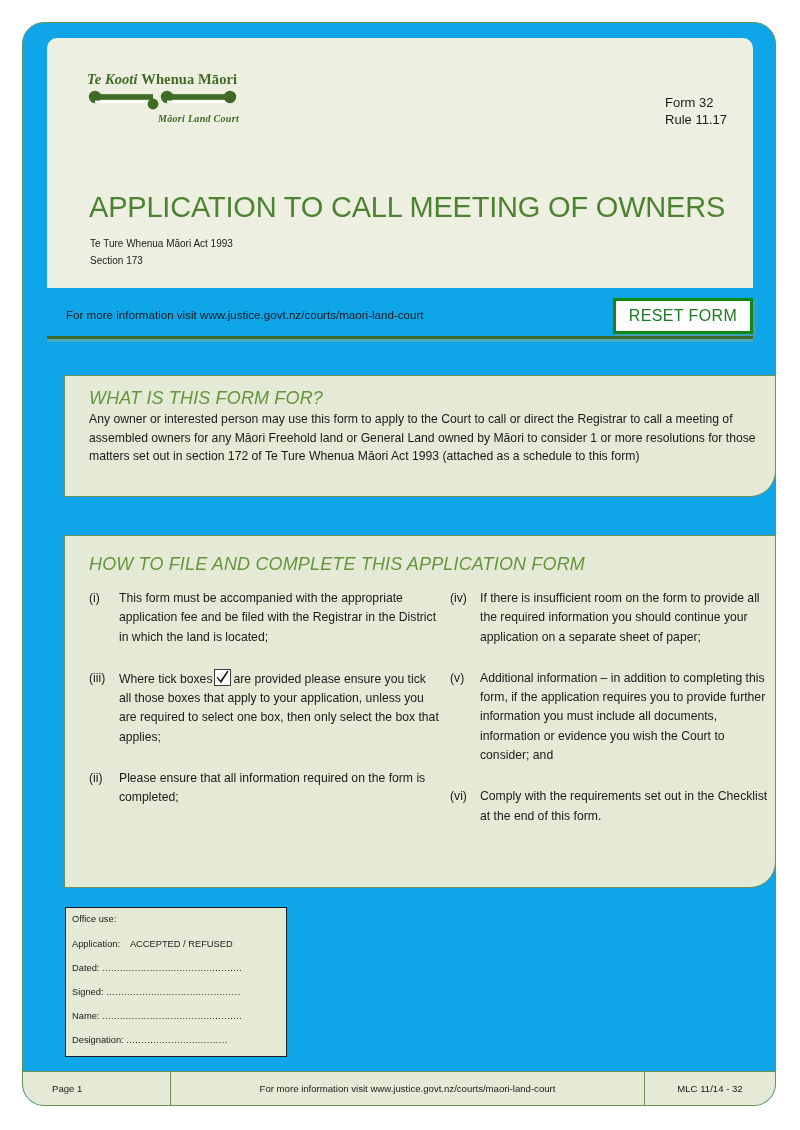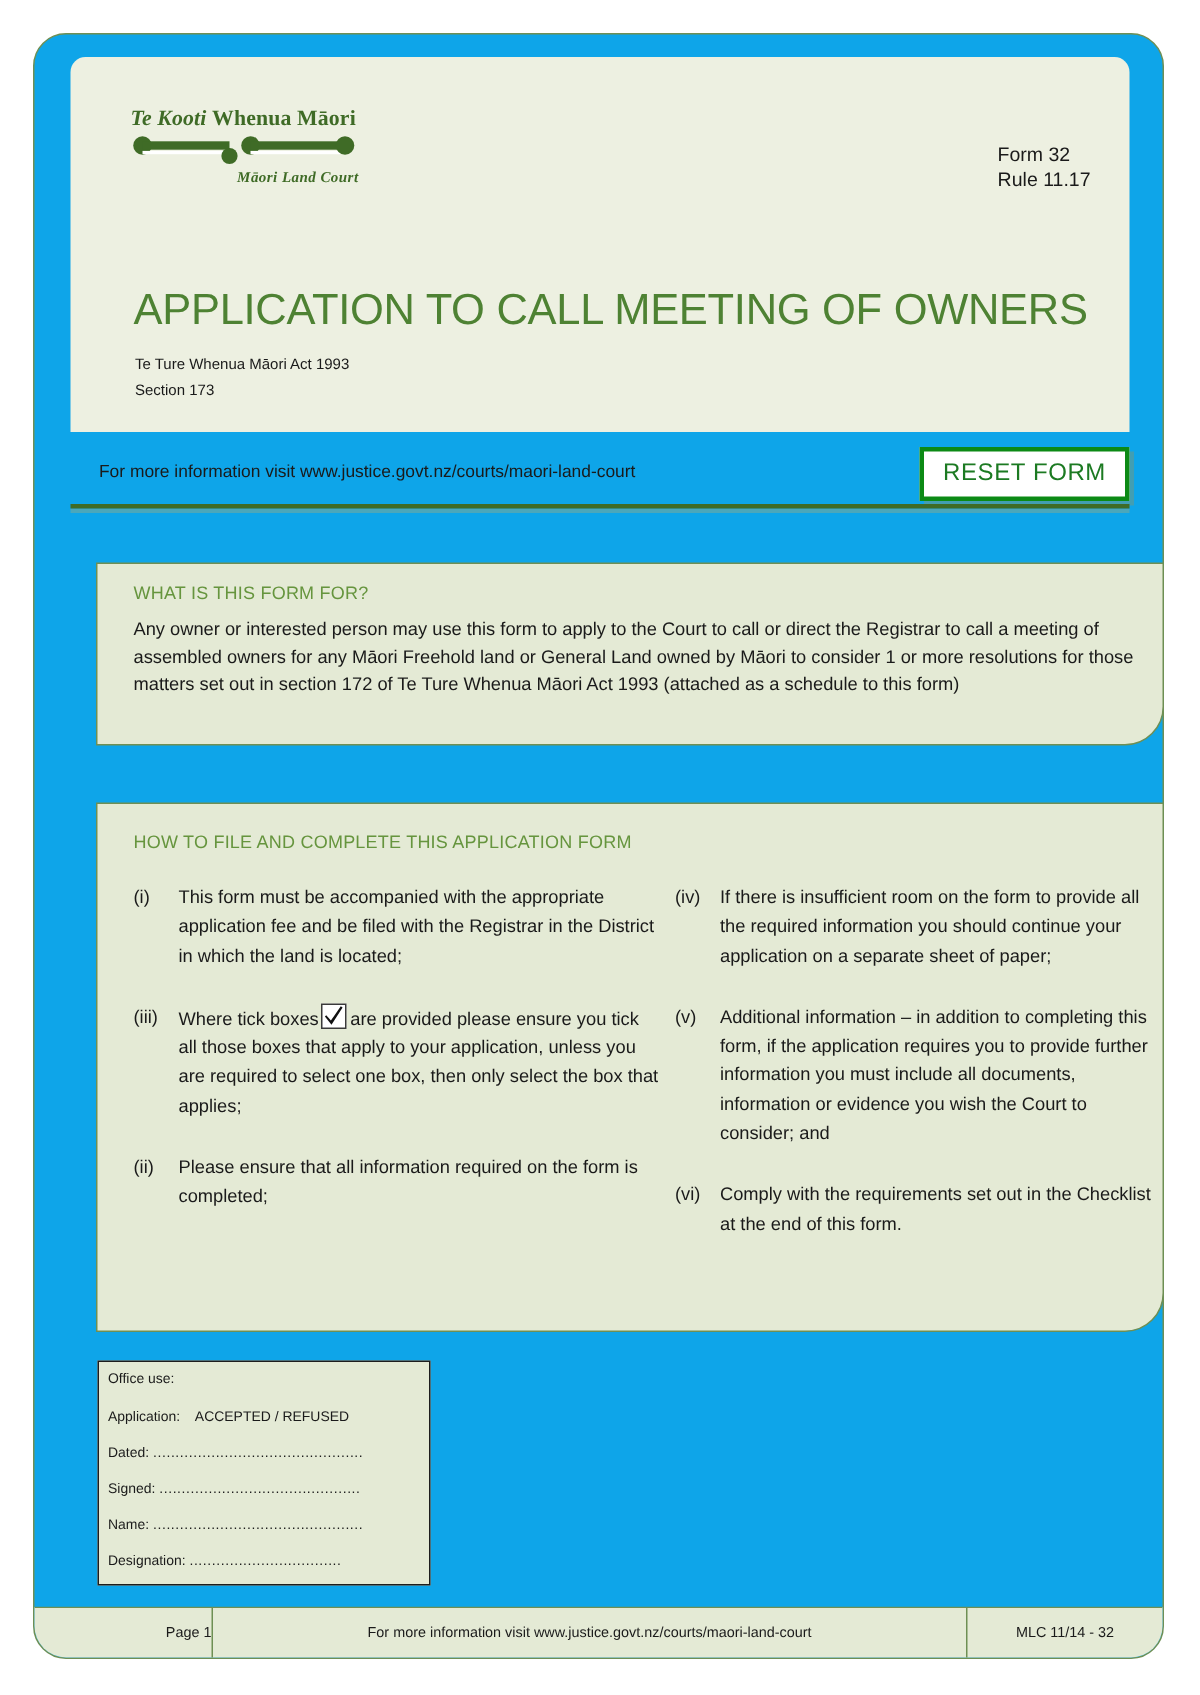--- a/index.html
+++ b/index.html
@@ -156,22 +156,23 @@
   
   .panel {
     position: absolute;
     background: #e4ead5;
     border: 1.2px solid #6e8f54;
     border-radius: 0 0 26px 0;
     box-sizing: border-box;
   }
   .panel-heading {
     color: #66953e;
-    font-size: 12px;
+    font-size: 18px;
     letter-spacing: .15px;
+    font-style: italic;
   }
   .panel-body {
     font-size: 12.2px;
     line-height: 18.6px;
     color: #1a1a1a;
   }
 
   #what-is-this-form-for-panel {
     left: 41px;
     top: 352px;
@@ -264,21 +265,21 @@
     height: 34px;
     background: #e4ead5;
     border-top: 1.2px solid #6e8f54;
     border-radius: 0 0 21px 21px;
     display: flex;
     align-items: center;
     font-size: 9.6px;
     color: #1a1a1a;
     box-sizing: border-box;
   }
-  #footer-page     { width: 118px; text-align: right; }
+  #footer-page     { width: 118px; text-align: left; padding-left: 29px; }
   #footer-info     { flex: 1 1 auto; text-align: center;
                      border-left: 1.2px solid #6e8f54;
                      border-right: 1.2px solid #6e8f54;
                      height: 100%; display: flex; align-items: center;
                      justify-content: center; }
   #footer-code     { width: 130px; text-align: center; }
 </style>
 </head>
 <body>
 

